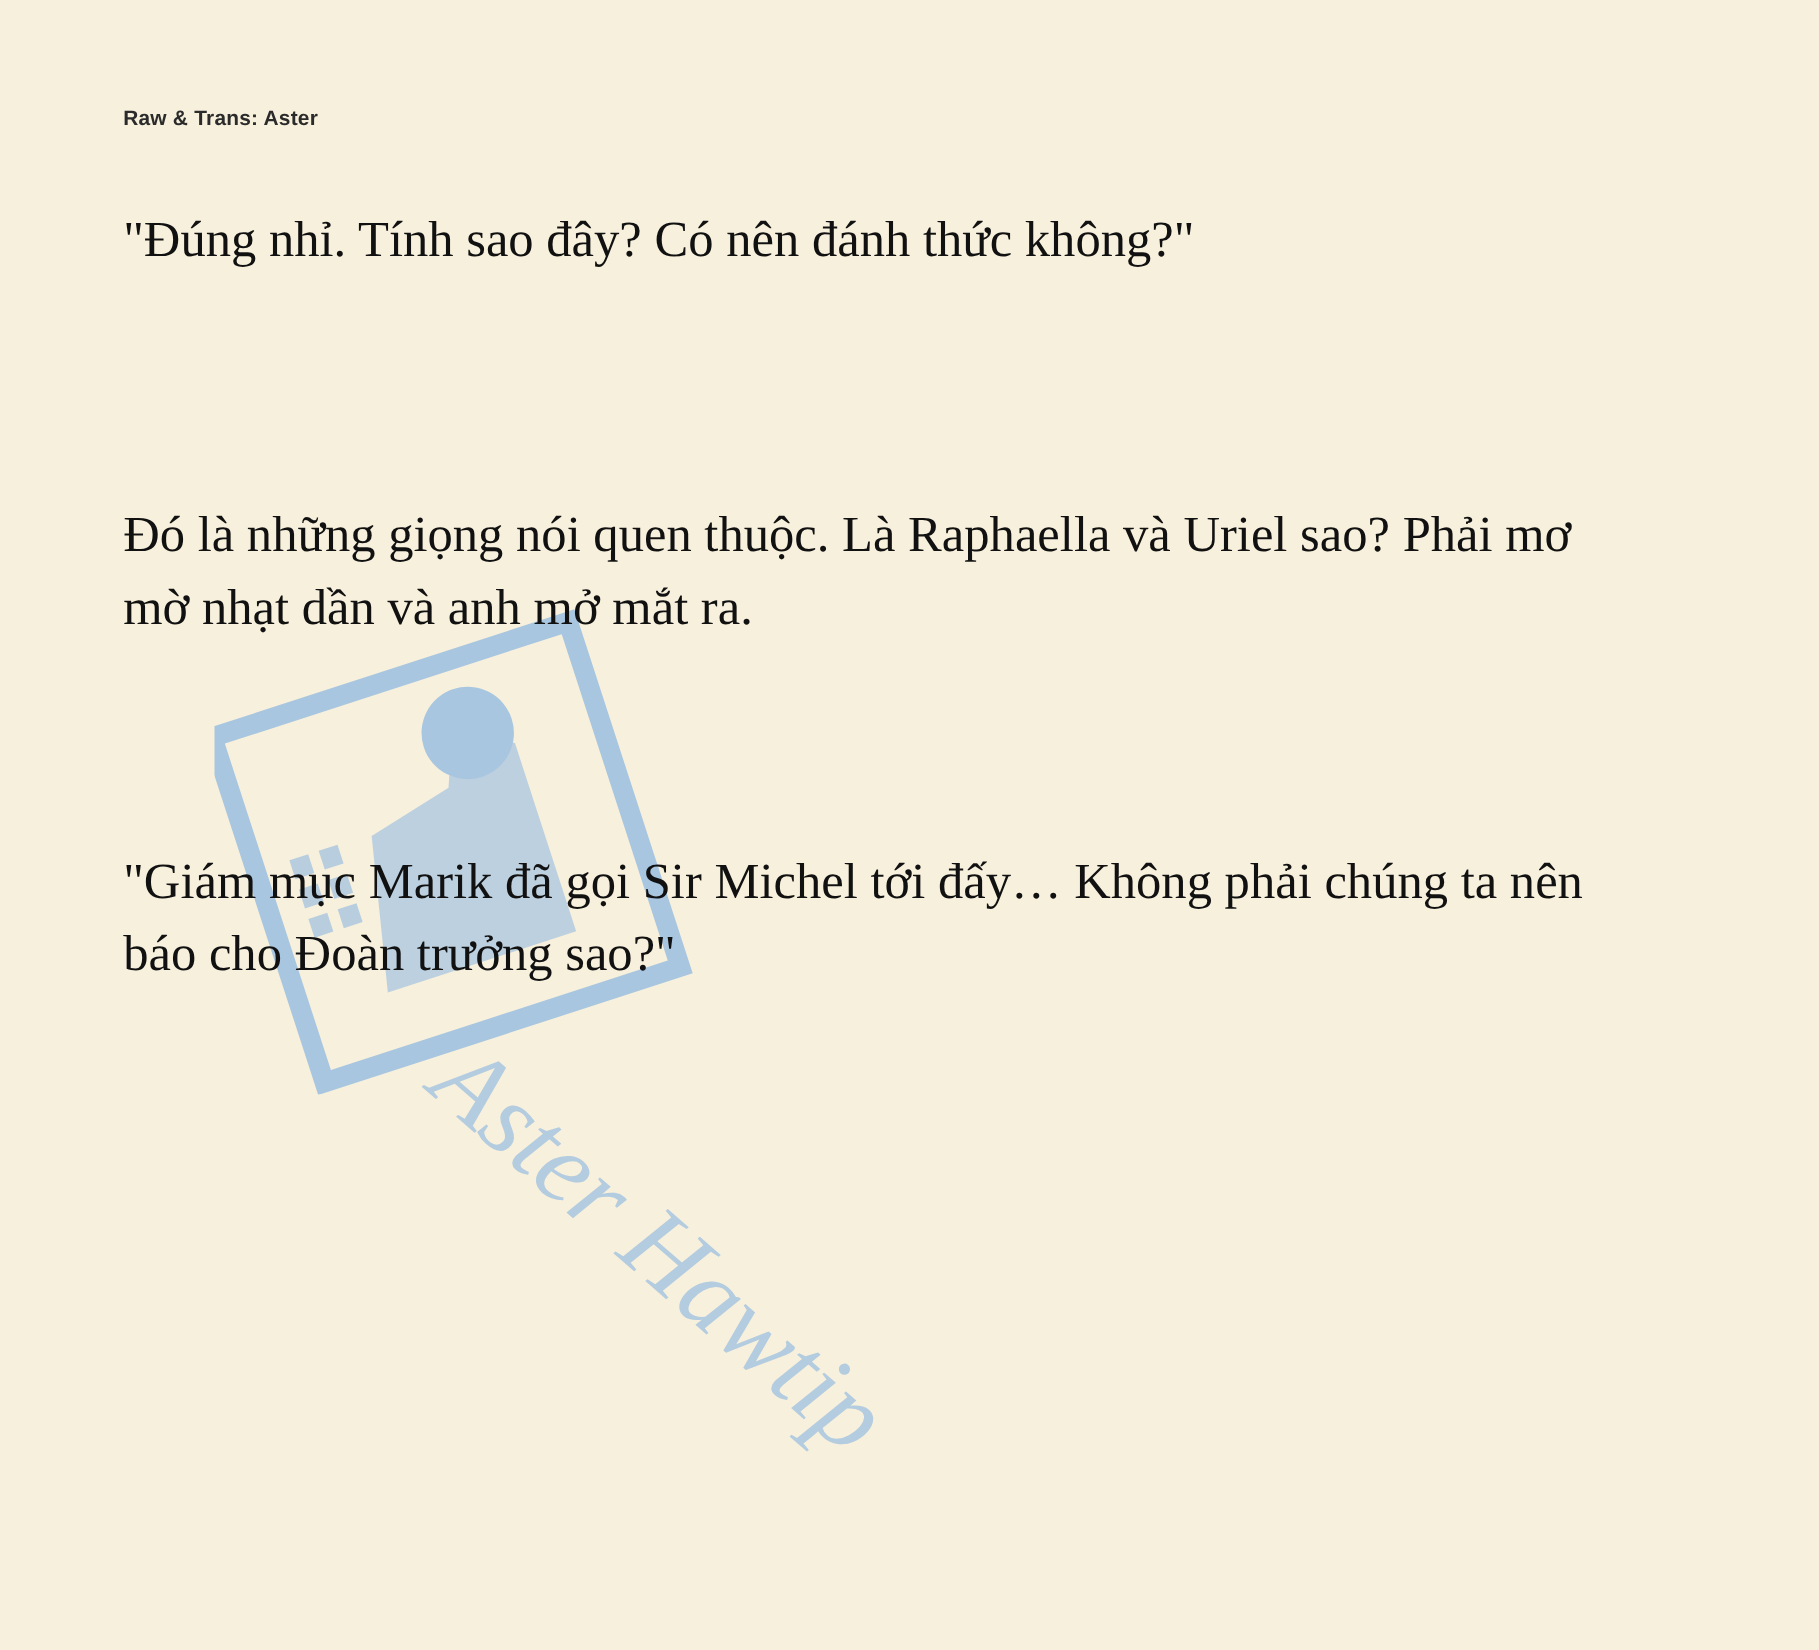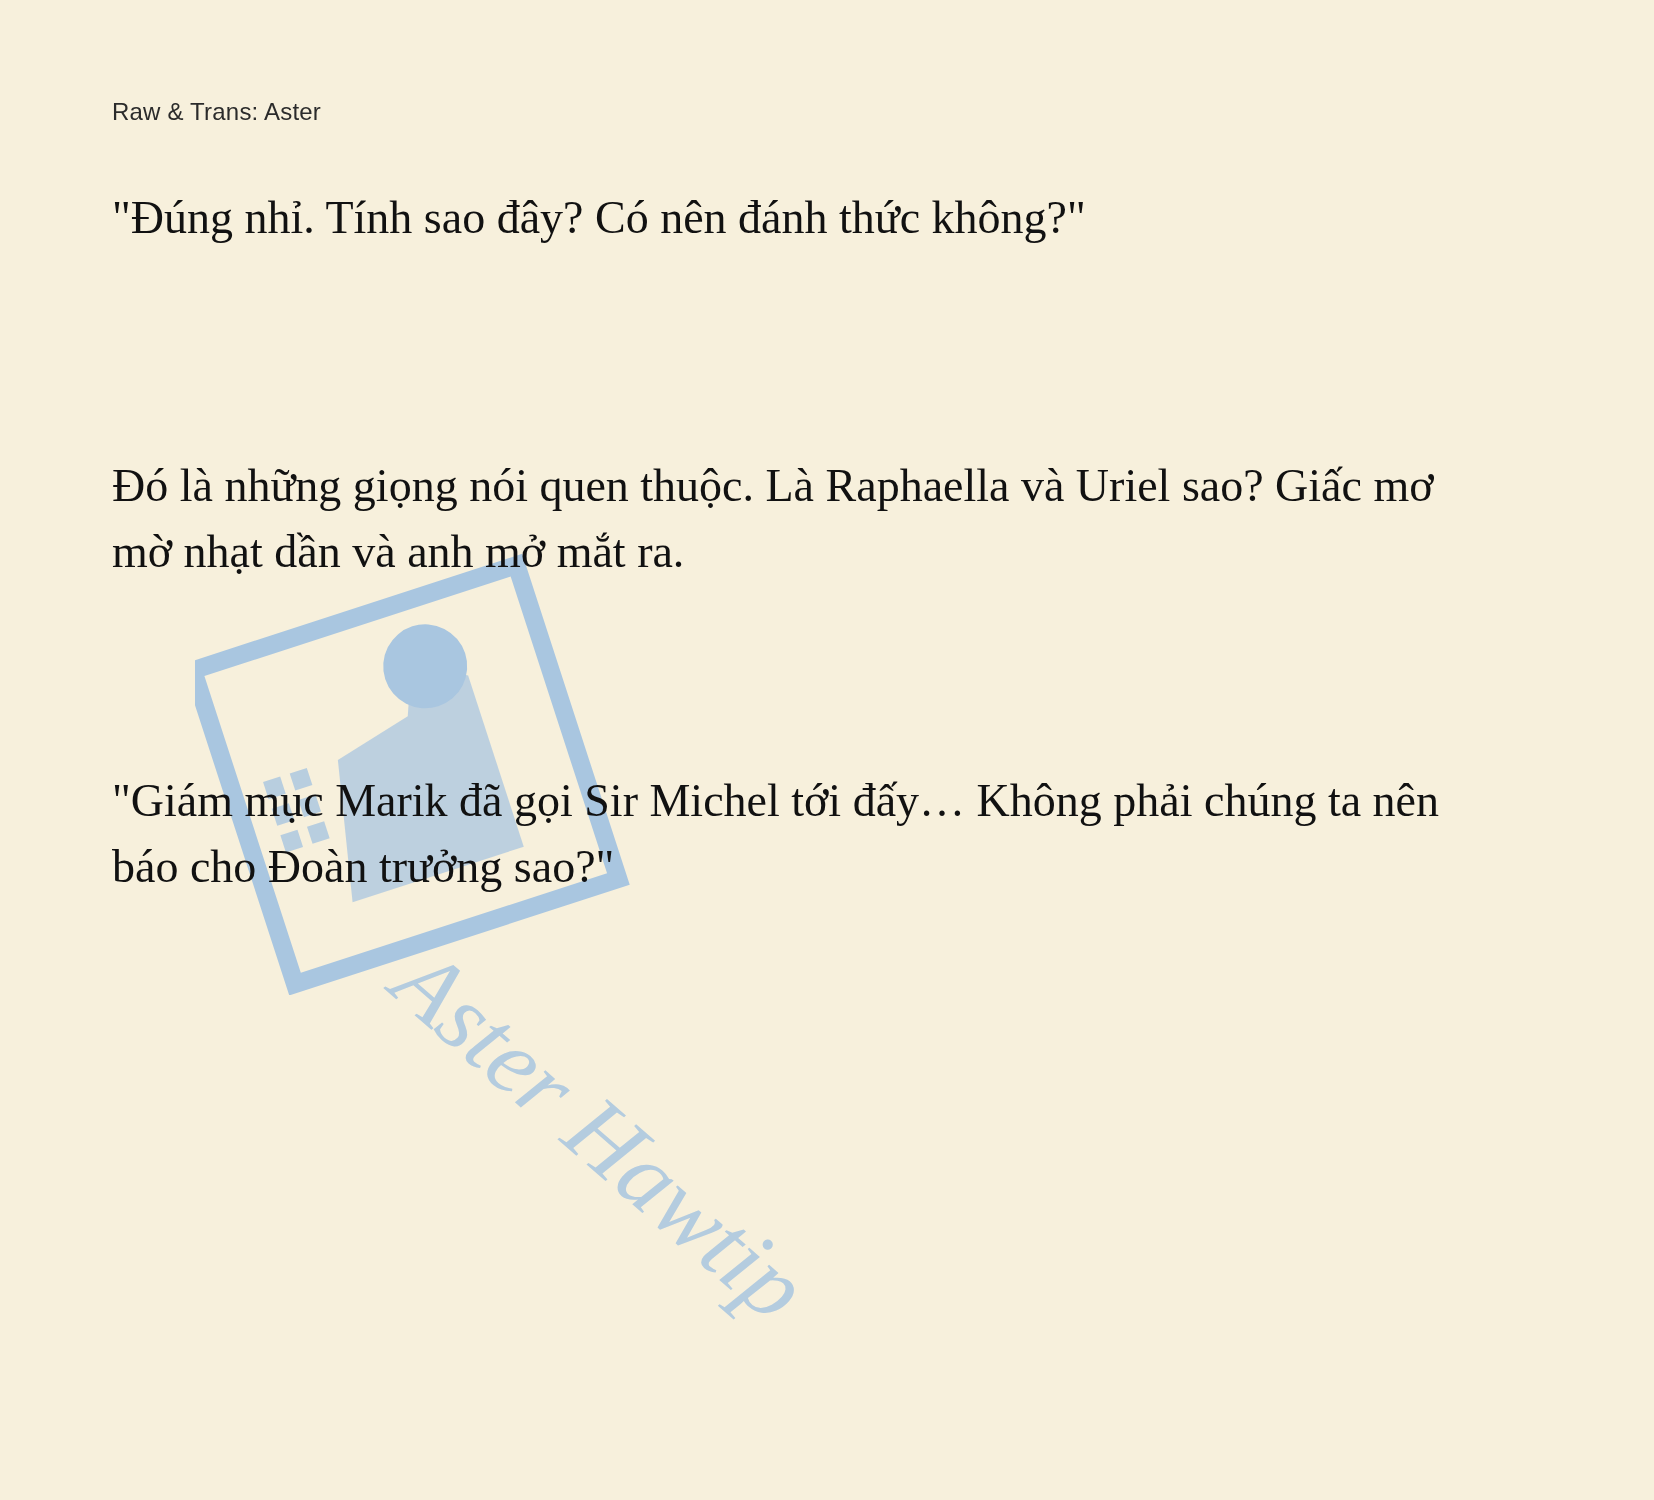--- a/index.html
+++ b/index.html
@@ -53,24 +53,25 @@
     transform: rotate(41deg);
     transform-origin: 0 0;
   }
 
   
   .credit {
     position: absolute;
     left: 112px;
     top: 98px;
     font-family: "Liberation Sans", sans-serif;
-    font-size: 24px;
+    font-size: 19px;
     color: #2b2b2b;
     letter-spacing: .2px;
     z-index: 3;
+    font-weight: bold;
   }
 
   
   .content {
     position: absolute;
     left: 112px;
     top: 185px;
     width: 1380px;
     z-index: 3;
   }
@@ -107,19 +108,19 @@
       </g>
     </svg>
     <div class="wm-text">Aster Hawtip</div>
   </div>
 
   <div class="credit">Raw &amp; Trans: Aster</div>
 
   <div class="content">
     <p class="para">"Đúng nhỉ. Tính sao đây? Có nên đánh thức không?"</p>
     <div class="gap-1"></div>
-    <p class="para">Đó là những giọng nói quen thuộc. Là Raphaella và Uriel sao? Giấc mơ mờ nhạt dần và anh mở mắt ra.</p>
+    <p class="para">Đó là những giọng nói quen thuộc. Là Raphaella và Uriel sao? Phải mơ mờ nhạt dần và anh mở mắt ra.</p>
     <div class="gap-2"></div>
     <p class="para">"Giám mục Marik đã gọi Sir Michel tới đấy… Không phải chúng ta nên báo cho Đoàn trưởng sao?"</p>
     <div class="gap-3"></div>
   </div>
 
 </div>
 
 </body></html>

